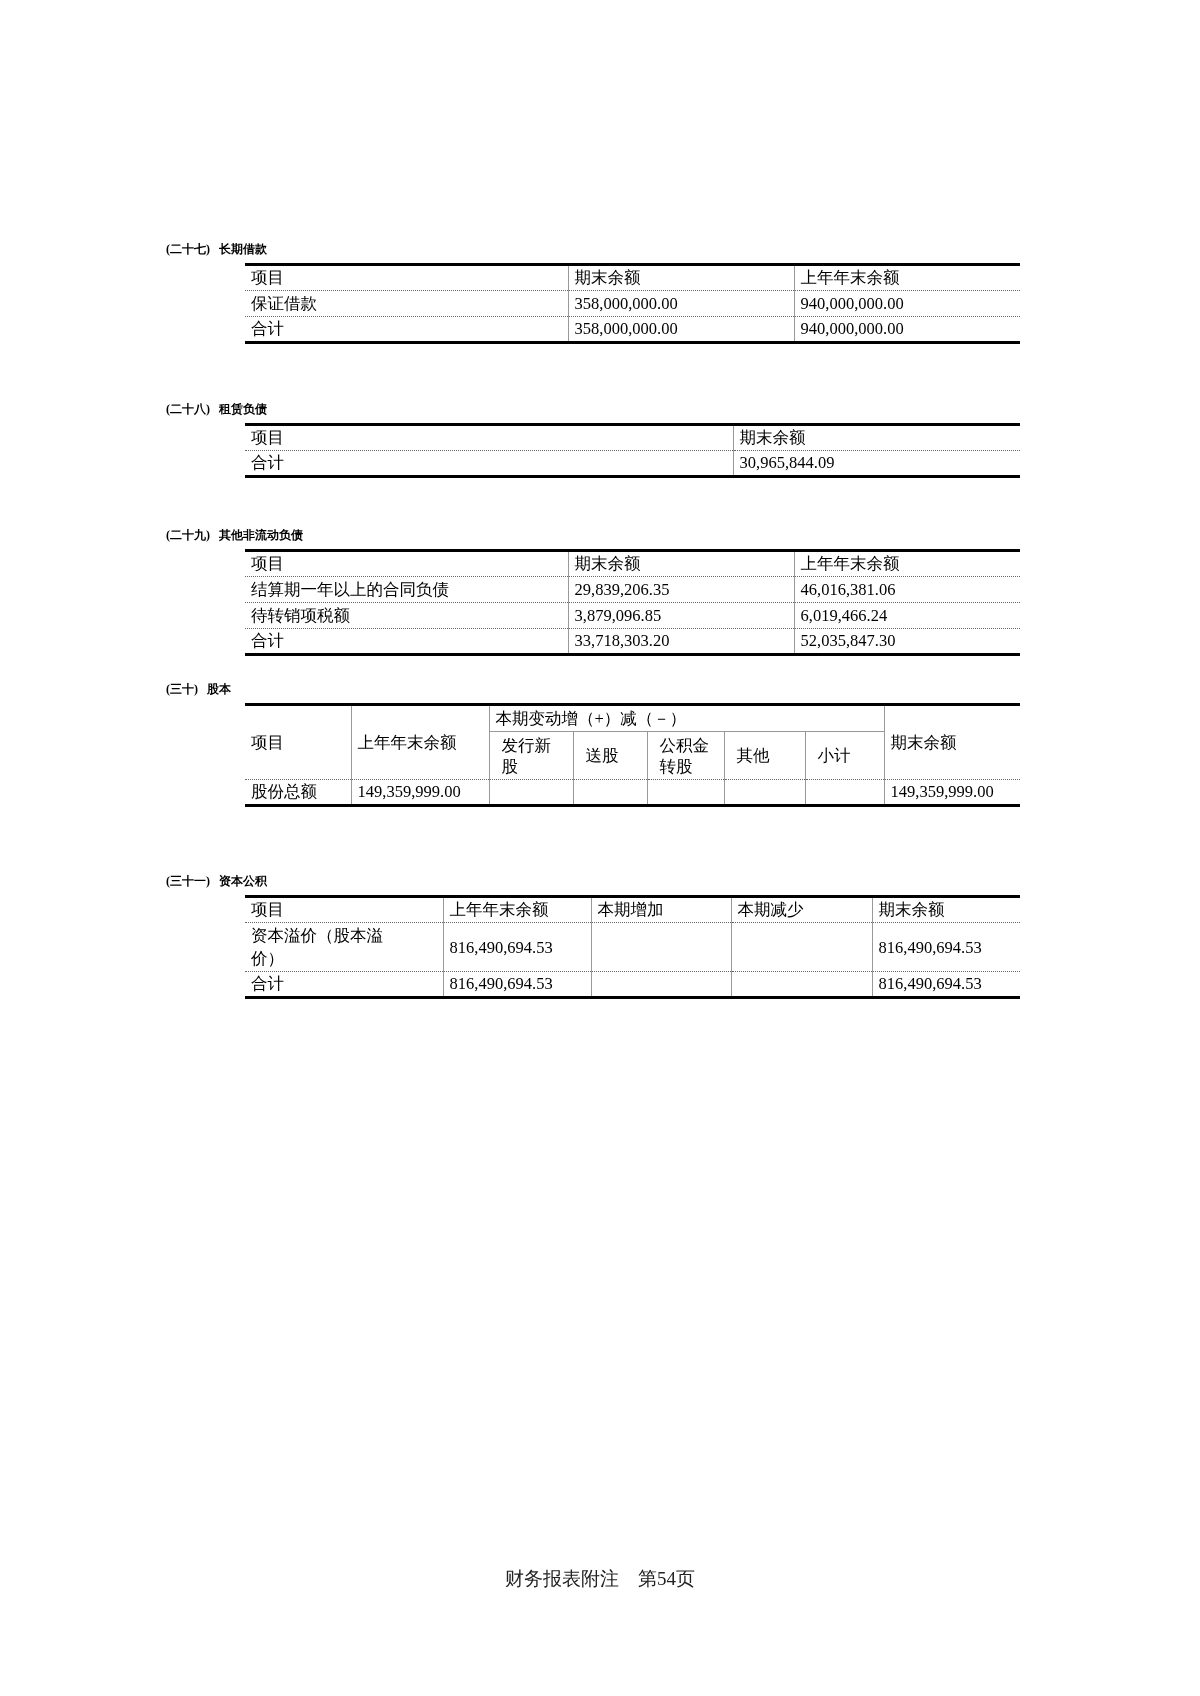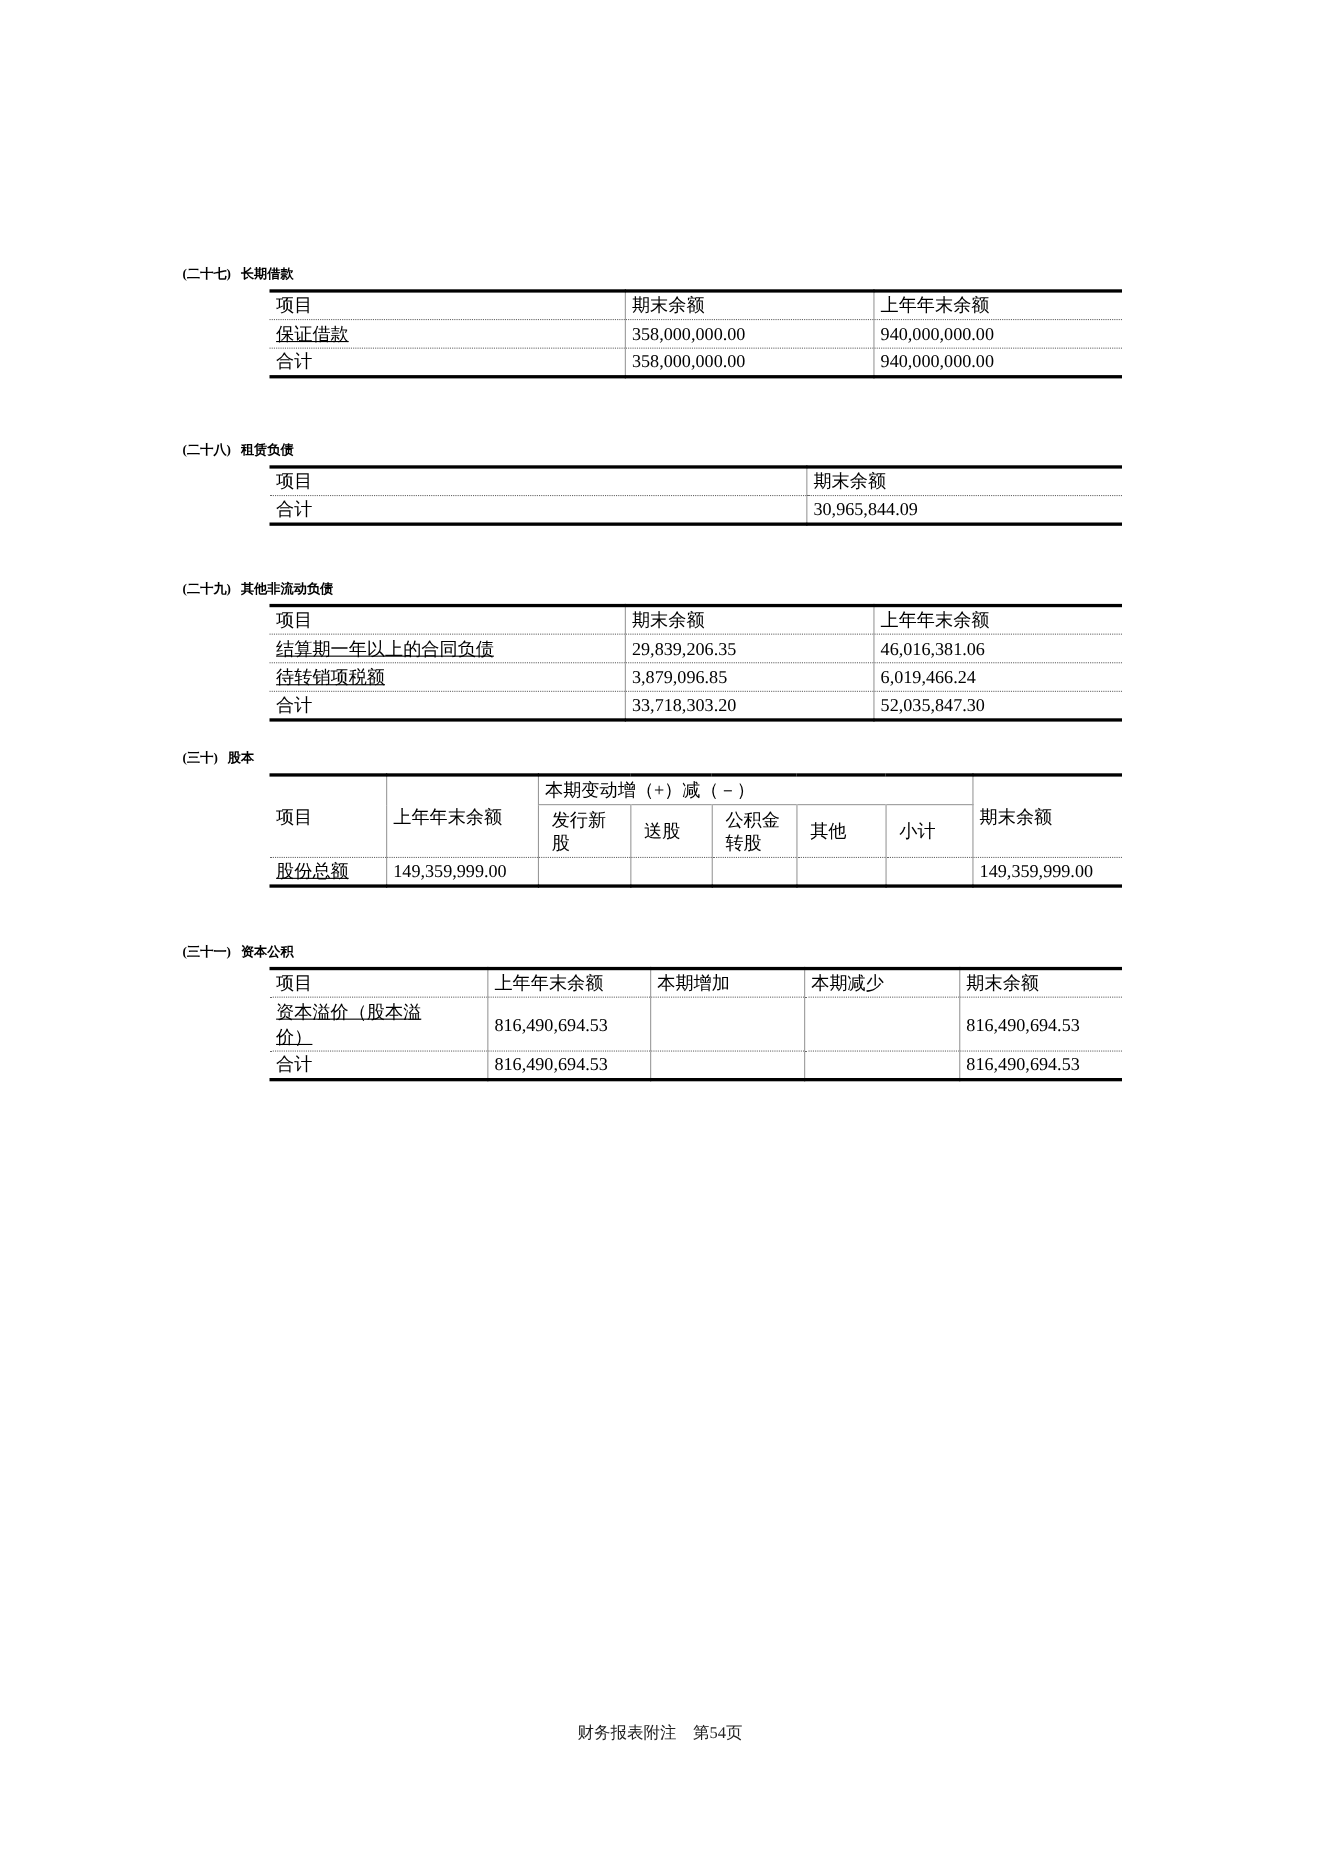--- a/index.html
+++ b/index.html
@@ -8,21 +8,21 @@
     width:1200px; height:1696px;
     position:relative; overflow:hidden;
     font-family:"Liberation Serif","DejaVu Serif",serif;
     color:#000;
   }
   .doc { position:absolute; inset:0; padding-top:238px; }
 
   .section.s1 { margin-top:54px; }
   .section.s2 { margin-top:46px; }
   .section.s3 { margin-top:22px; }
-  .section.s4 { margin-top:47px; }
+  .section.s4 { margin-top:63px; }
 
   .sec-heading {
     margin-left:166px;
     font-size:12px; font-weight:bold; line-height:22px;
     margin-bottom:3px;
     white-space:nowrap;
   }
   .sec-heading .title { margin-left:9px; }
 
   table.fin {
@@ -40,38 +40,38 @@
     padding:1px 6px;
     vertical-align:middle;
     text-align:left;
     border-left:1px solid #999;
     overflow:hidden;
   }
   .fin .c0 { border-left:none; }
   .fin tr { border-bottom:1px dotted #666; }
   .fin tr:last-child { border-bottom:none; }
 
-  .fin td.item { text-align:left; padding-left:6px;text-decoration:underline; }
+  .fin td.item { text-align:left; padding-left:6px; }
   .fin td.num-cell { padding-right:10px; white-space:nowrap; }
   .fin td.center { text-align:left; }
 
   
   .t4 tr.gh { border-bottom:1px solid #999; }
   .t4 tr.gh th { height:27px; }
   .t4 tr.sh th { height:48px; padding:1px 12px; line-height:21px; }
   .t4 tr.data td { height:25px; }
 
   
   .t5 tr.row1 td { height:48px; line-height:23px; }
   .t5 td.wrap-narrow { padding-right:56px; }
 
   .footer {
     position:absolute; top:1566px; left:0;
     width:1200px; text-align:center;
-    font-size:15px; color:#222;
+    font-size:19px; color:#222;
   }
 </style>
 </head>
 <body>
 
 <div class="doc">
 
   <div class="section s0">
     <div class="sec-heading"><span class="num">(二十七)</span><span class="title">长期借款</span></div>
     <table class="fin t1">

